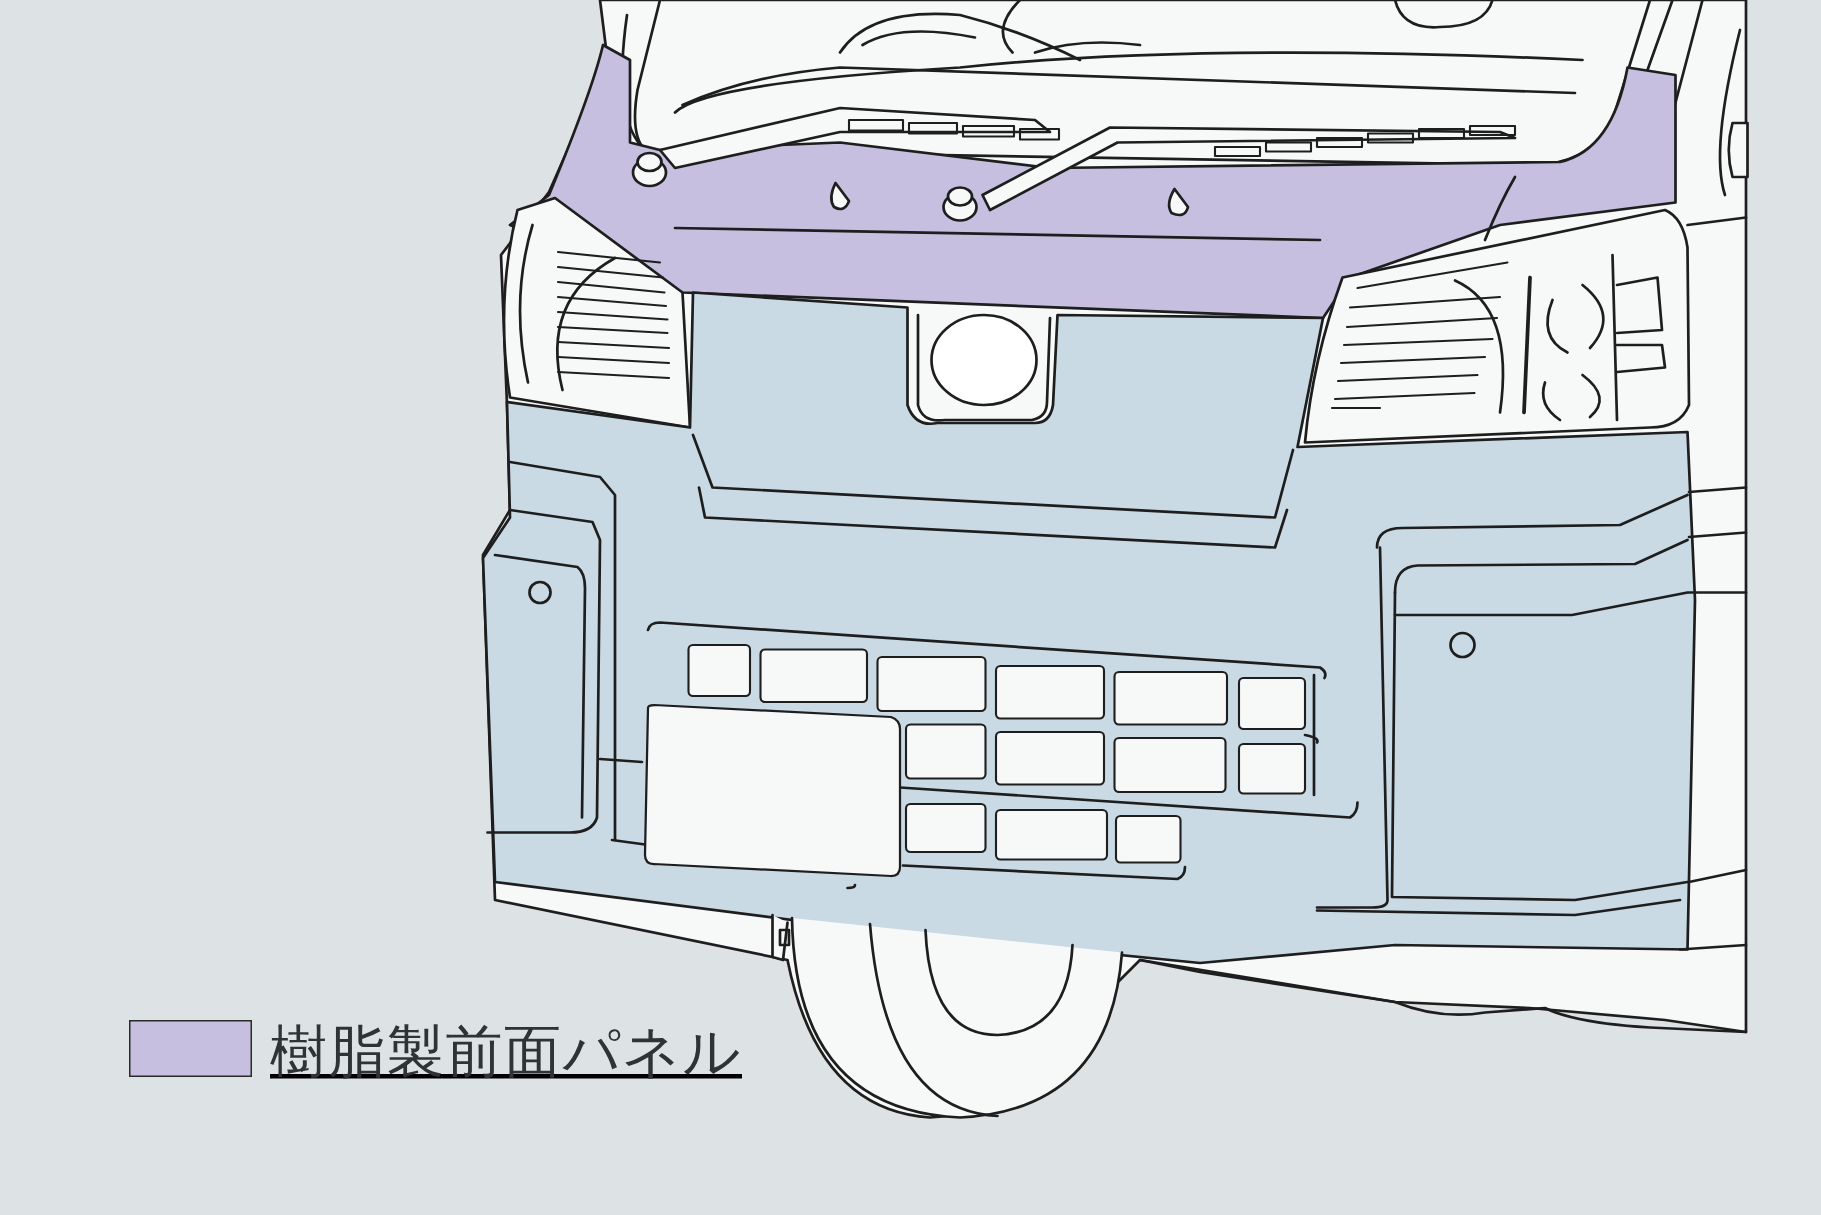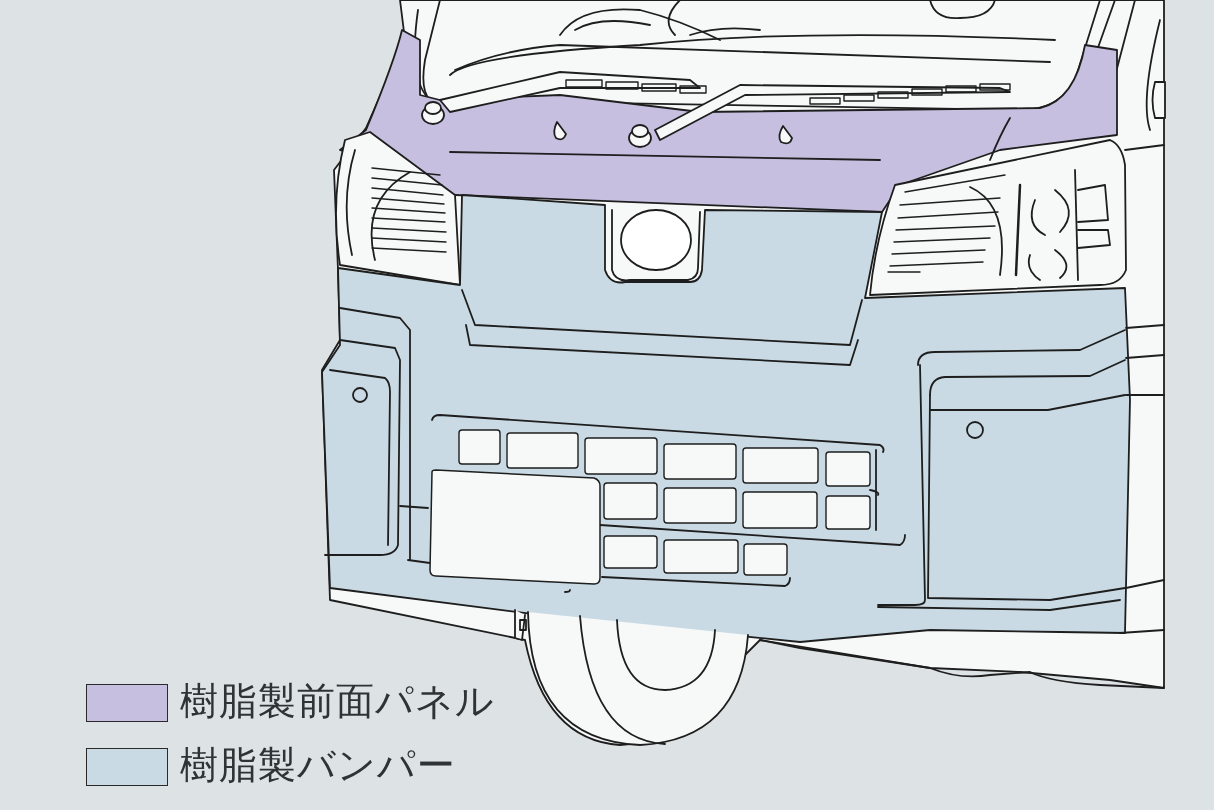--- a/index.html
+++ b/index.html
@@ -1,20 +1,20 @@
 <!DOCTYPE html>
 <html><head>
 <meta charset="utf-8">
 <style>
   html, body { margin: 0; padding: 0; }
   body { width: 1214px; height: 810px; background: #dde2e5; overflow: hidden; position: relative;
          font-family: "DejaVu Sans", "Liberation Sans", sans-serif; }
   #stage { position: absolute; left: 0; top: 0; width: 1214px; height: 810px; }
   .legend { position: absolute; left: 86px; }
-  .legend-row { display: flex; align-items: flex-end; height: 42px; margin-bottom: 22px; }
+  .legend-row { display: flex; align-items: flex-start; height: 42px; margin-bottom: 22px; text-decoration: underline; }
   .swatch { width: 82px; height: 38px; border: 1.5px solid #2a2a2a; box-sizing: border-box; }
   .legend-label { margin-left: 12px; font-size: 38px; color: #2f3336; letter-spacing: 1px; line-height: 42px; }
 </style>
 </head>
 <body>
 
 <svg id="stage" viewBox="0 0 1214 810" xmlns="http://www.w3.org/2000/svg">
   <g fill="none" stroke="#1e1e1e" stroke-width="1.8" stroke-linejoin="round" stroke-linecap="round">
 
     <path fill="#f7f8f8" d="M400 0 L1164 0 L1164 688 L1110 680 L1020 672 L930 668 L800 648 L760 640 L740 660 Q700 740 620 745 Q545 740 525 640 L330 600 L322 370 L340 340 L338 270 L334 170 L366 128 L405 40 Z"></path>
@@ -163,17 +163,13 @@
     <path d="M580 616 Q590 740 665 744"></path>
     <path d="M617 620 Q620 690 665 690 Q712 688 715 630"></path>
   </g>
 </svg>
 
 <div class="legend" style="top:680px;">
   <div class="legend-row">
     <div class="swatch" style="background:#c6bfdf;"></div>
     <span class="legend-label">樹脂製前面パネル</span>
   </div>
-  <div class="legend-row">
-    <div class="swatch" style="background:#c9dae4;"></div>
-    <span class="legend-label">樹脂製バンパー</span>
-  </div>
 </div>
 
 </body></html>

